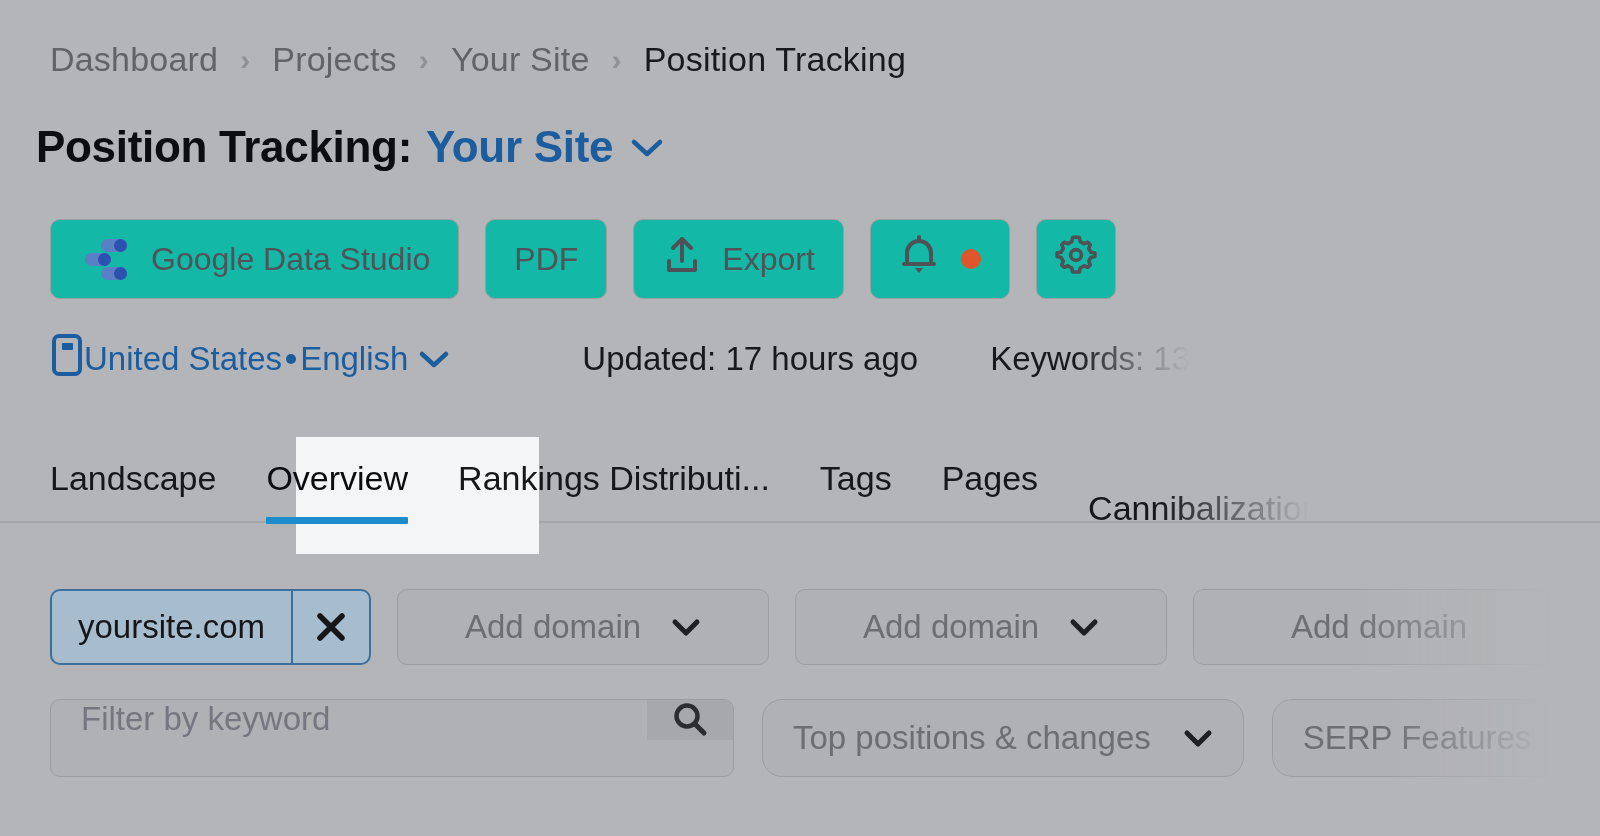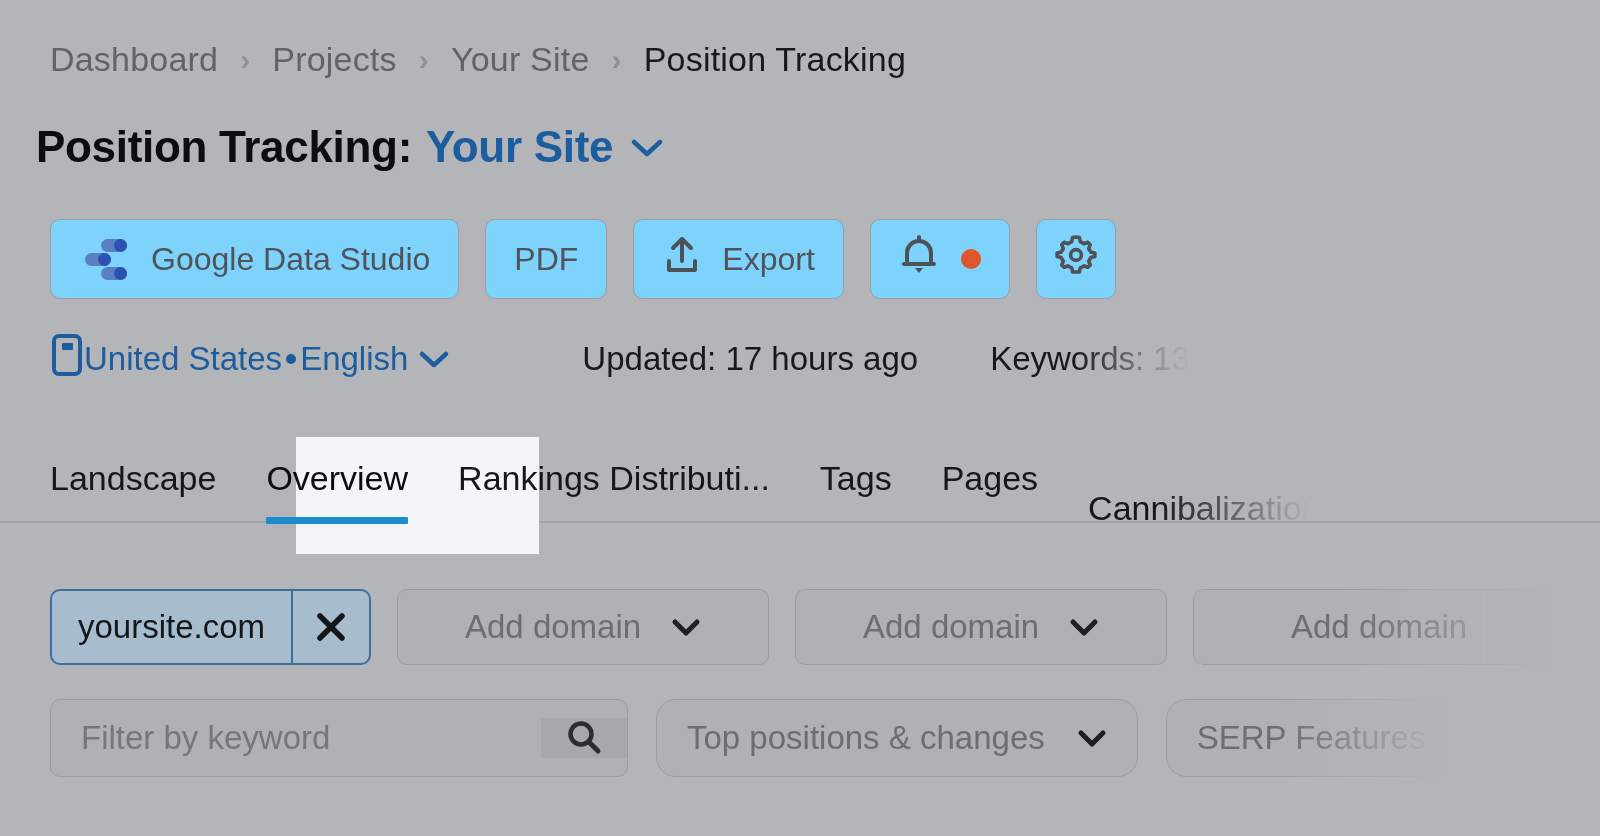--- a/index.html
+++ b/index.html
@@ -48,21 +48,21 @@
 
   
   .toolbar {
     position: absolute; left: 50px; top: 219px;
     display: flex; align-items: center; gap: 26px;
   }
   .tbtn {
     height: 80px;
     border: 1.5px solid #9b9da1;
     border-radius: 10px;
-    background: #7dd3fc;
+    background: #14b8a6;
     display: flex; align-items: center; justify-content: center;
     gap: 20px;
     padding: 0 28px;
     color: #4e5155;
     font-size: 32px;
   }
   .tbtn .lbl { color: #50535a; }
   .tbtn.icon-only { width: 80px; padding: 0; }
   .tbtn.bell-btn { width: 140px; gap: 22px; padding: 0 22px; }
   .gds-icon { display: block; }
@@ -162,22 +162,22 @@
     -webkit-mask-image: linear-gradient(to right, #000 0%, #000 40%, rgba(0,0,0,0) 96%);
     mask-image: linear-gradient(to right, #000 0%, #000 40%, rgba(0,0,0,0) 96%);
   }
 
   
   .filters-row {
     position: absolute; left: 50px; top: 699px;
     display: flex; align-items: center; gap: 28px;
   }
   .search-box {
-    display: flex; align-items: center;
-    height: 78px; width: 578px;
+    display: flex; align-items: flex-start;
+    height: 78px; width: 684px;
     border: 1.5px solid #9b9da1;
     border-radius: 10px;
     background: #b0b1b5;
     overflow: hidden;
   }
   .search-box .s-input {
     flex: 1; display: flex; align-items: center;
     padding: 0 30px; font-size: 33px; color: #747780;
   }
   .search-box .s-btn {

